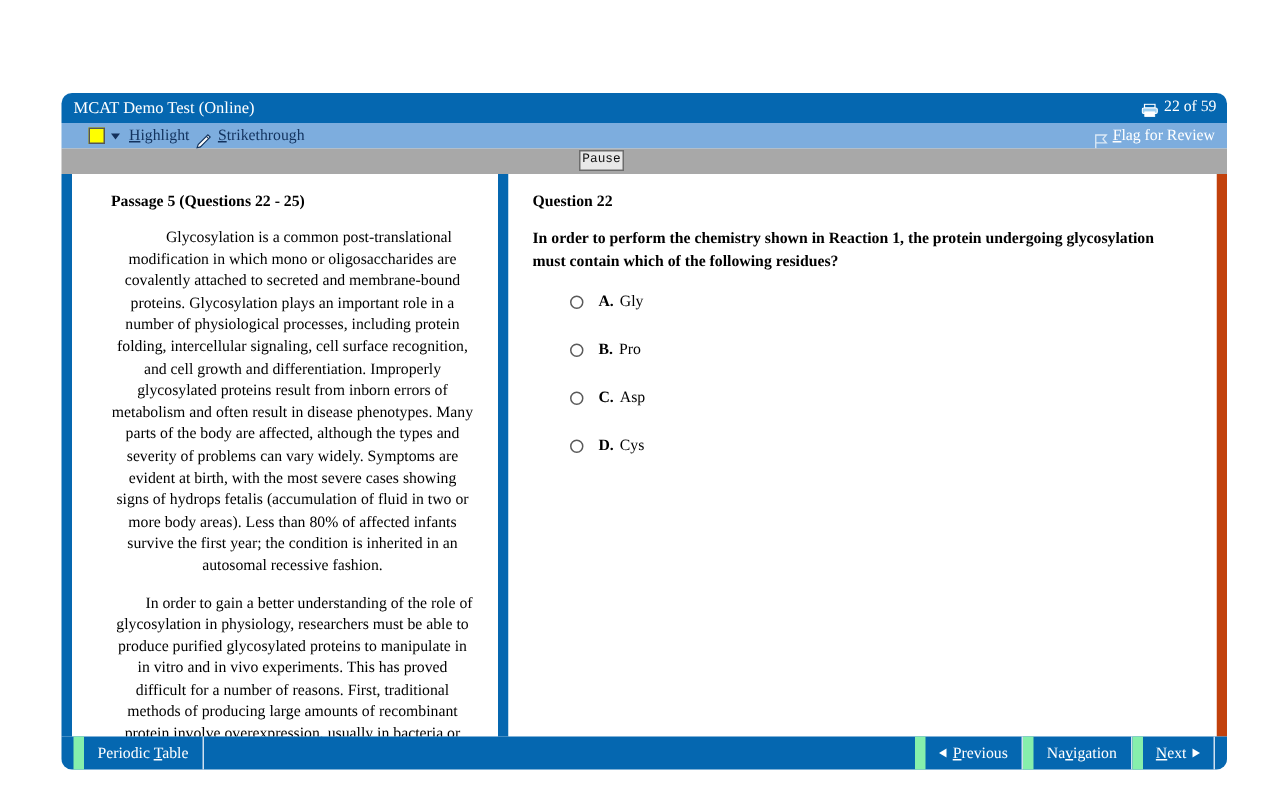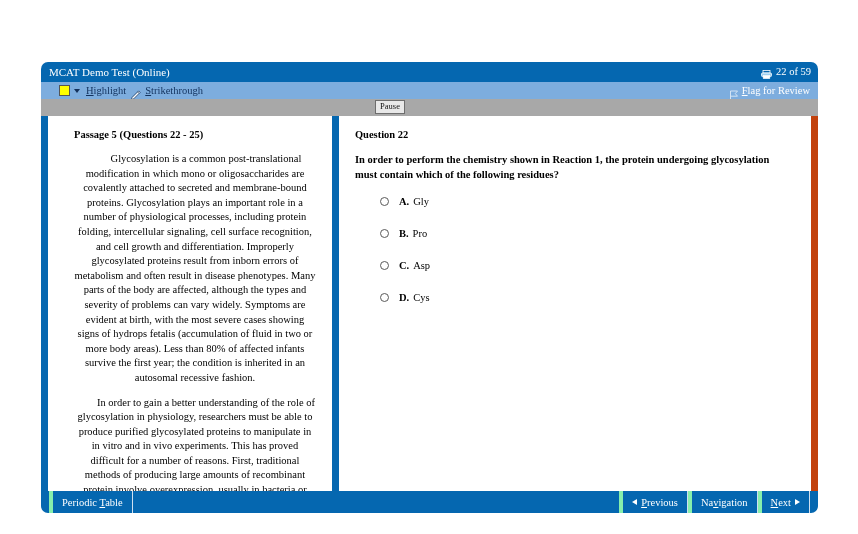--- a/index.html
+++ b/index.html
@@ -84,27 +84,27 @@
   }
   .tool-right .tool-label { color: #ffffff; }
 
   
   .grayband {
     position: absolute; left: 0; top: 37px;
     width: 777px; height: 17px;
     background: #a8a8a8;
   }
   .pause-btn {
-    position: absolute; left: 334px; top: 1px;
+    position: absolute; left: 345px; top: 1px;
     width: 30px; height: 14px;
     background: #e8e8e8;
     border: 1px solid #6d6d6d;
     font-size: 8.5px; line-height: 11px;
     text-align: center; color: #111111;
-    font-family: Liberation Serif, serif;
+    font-family: Liberation Mono, monospace;
     cursor: pointer;
   }
 
   
   .content-frame {
     position: absolute; left: 0; top: 54px;
     width: 777px; height: 375px;
     background: #ffffff;
     border-left: 7px solid #0567b0;
     border-right: 7px solid #c2410c;
@@ -190,21 +190,21 @@
     display: flex; align-items: stretch;
   }
   .bb-btn {
     color: #ffffff;
     font-size: 10.5px;
     display: flex; align-items: center;
     justify-content: center;
     padding: 0 9px;
     white-space: nowrap;
     cursor: pointer;
-    border-left: 4px solid #86efac;
+    border-left: 7px solid #86efac;
     border-right: 1px solid #cfe0f0;
     gap: 4px;
     font-family: Liberation Serif, serif;
   }
   .bb-btn.first { margin-left: 8px; }
   .bb-btn.last { margin-right: 8px; }
   .bb-spacer { flex: 1 1 auto; }
   .arrow-left {
     width: 0; height: 0;
     border-top: 3.5px solid transparent;

